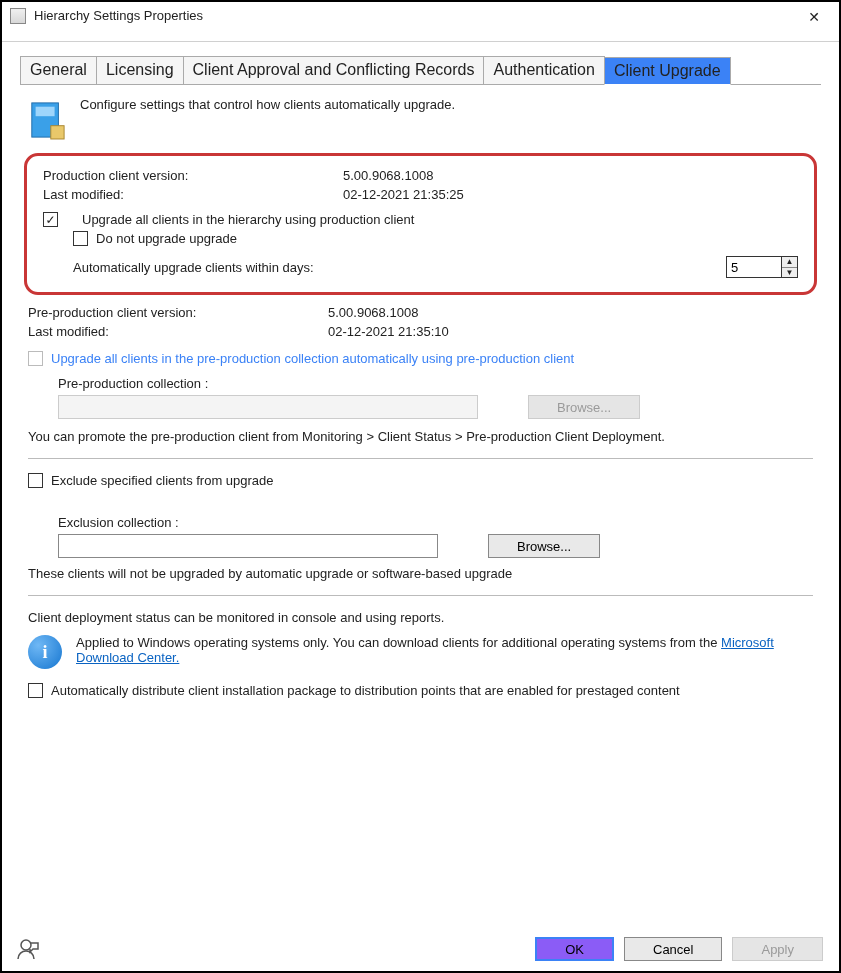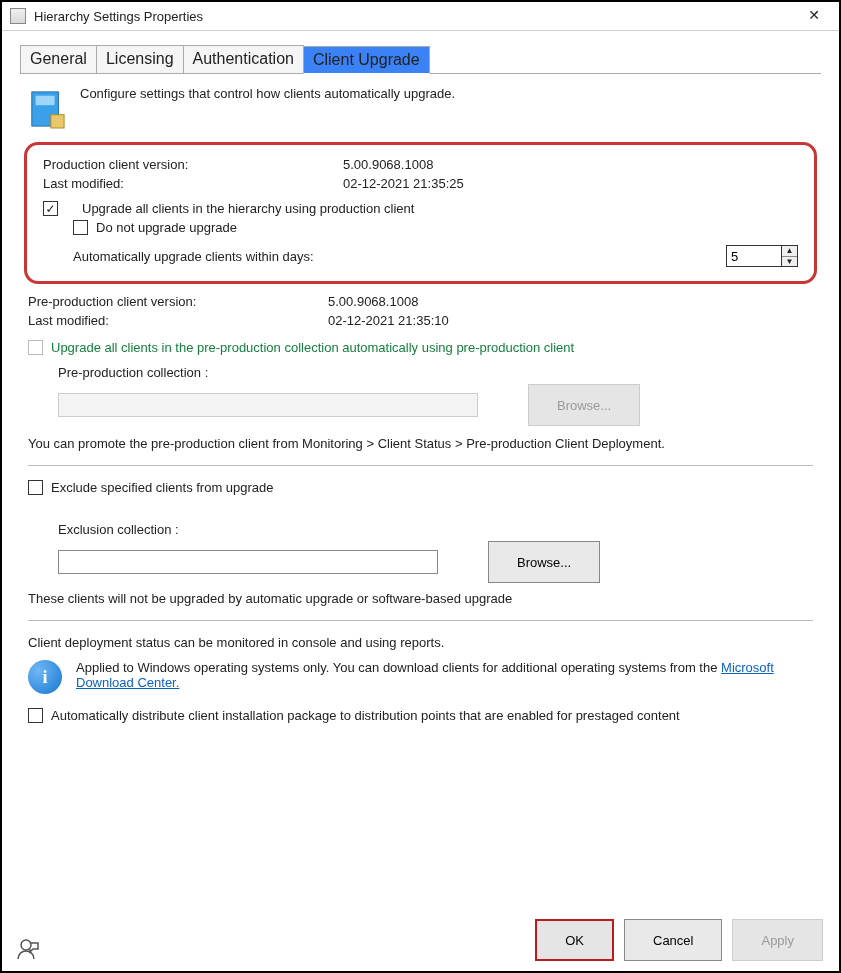--- a/index.html
+++ b/index.html
@@ -9,23 +9,23 @@
     font-size: 13px;
     color: #222;
     background: #fff;
     width: 841px;
     height: 973px;
     border: 2px solid #000;
     position: relative;
   }
   .titlebar {
     display: flex;
-    align-items: center;
-    height: 28px;
-    padding: 14px 8px;
+    align-items: flex-start;
+    height: 40px;
+    padding: 6px 8px;
     border-bottom: 1px solid #d0d0d0;
   }
   .title-icon {
     width: 16px; height: 16px;
     border: 1px solid #888;
     margin-right: 8px;
     background: linear-gradient(#f0f0f0,#d8d8d8);
   }
   .title-text { flex: 1; }
   .close-btn {
@@ -110,36 +110,36 @@
   }
   .spinner .arrow:first-child { border-bottom: 1px solid #888; }
   hr.sep { border: none; border-top: 1px solid #bbb; margin: 14px 0; }
   .txt-input {
     border: 1px solid #888; height: 24px; width: 380px;
     background: #fff; padding: 2px 4px; font-size: 13px;
   }
   .txt-input.disabled { background: #f4f4f4; border-color:#ccc; }
   .btn {
     border: 1px solid #888; background: #e9e9e9;
-    height: 42px; padding: 2px 28px; font-size: 13px;
+    height: 24px; padding: 2px 28px; font-size: 13px;
     cursor: pointer;
   }
   .btn.disabled { color: #9a9a9a; border-color:#ccc; background:#e5e5e5; cursor:default; }
-  .btn.primary { border: 2px solid #b91c1c; background:#e5e5e5; }
+  .btn.primary { border: 2px solid #3b82f6; background:#8b5cf6; }
   .input-row { display:flex; align-items:center; gap:50px; margin-top:4px; }
   .info-row { display:flex; gap:14px; align-items:flex-start; margin-top:10px; }
   .info-icon-circle {
     width:34px;height:34px;border-radius:50%;
     background:radial-gradient(circle at 30% 30%, #6fb8f5, #1676d0);
     display:flex;align-items:center;justify-content:center;
     color:#fff;font-weight:bold;font-size:18px;font-family:Georgia,serif;
     flex-shrink:0;
   }
   a.link { color:#0a63c2; text-decoration:underline; cursor:pointer; }
-  .disabled-text { color:#15803d; }
+  .disabled-text { color:#3b82f6; }
   .button-bar {
     position: absolute;
     bottom: 10px; right: 16px;
     display: flex; gap: 10px;
   }
   .feedback-icon {
     position: absolute;
     bottom: 10px; left: 14px;
     width:24px;height:24px;
   }
@@ -150,20 +150,21 @@
 <div class="titlebar">
   <div class="title-icon"></div>
   <div class="title-text">Hierarchy Settings Properties</div>
   <div class="close-btn">✕</div>
 </div>
 
 <div class="content">
   <div class="tabs">
     <div class="tab">General</div>
     <div class="tab">Licensing</div>
+    <div class="tab">Client Approval and Conflicting Records</div>
     <div class="tab">Authentication</div>
     <div class="tab active">Client Upgrade</div>
   </div>
 
   <div class="tab-body">
     <div class="intro-row">
       <svg class="blue-icon" viewBox="0 0 40 48">
         <rect x="4" y="6" width="28" height="36" fill="#3aa0e8" stroke="#1f6aa8"></rect>
         <rect x="8" y="10" width="20" height="10" fill="#9ed5fb"></rect>
         <rect x="24" y="30" width="14" height="14" fill="#e9c86a" stroke="#a8862f"></rect>

